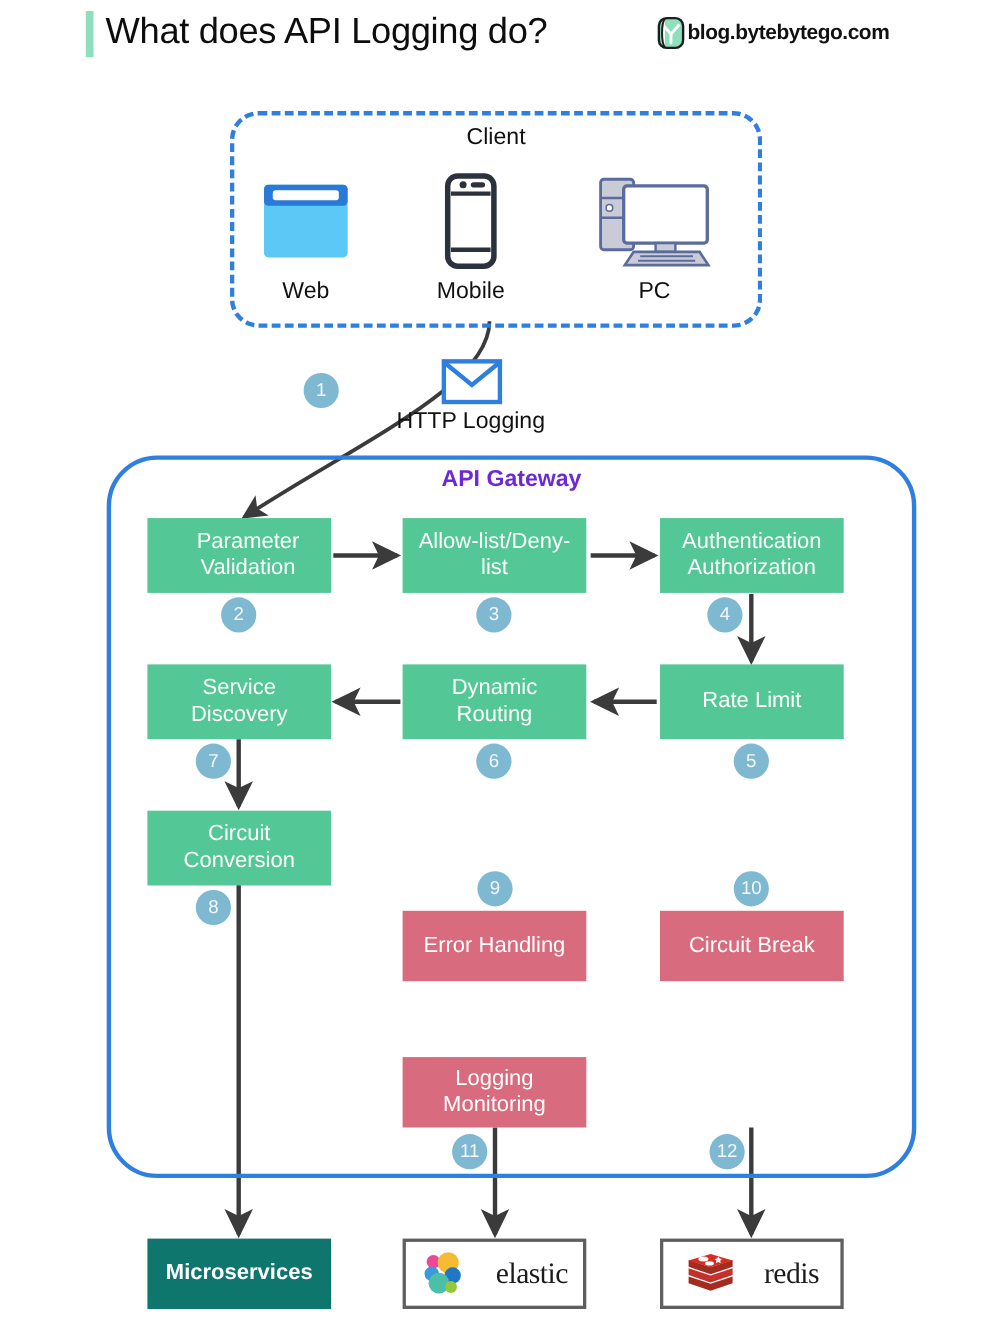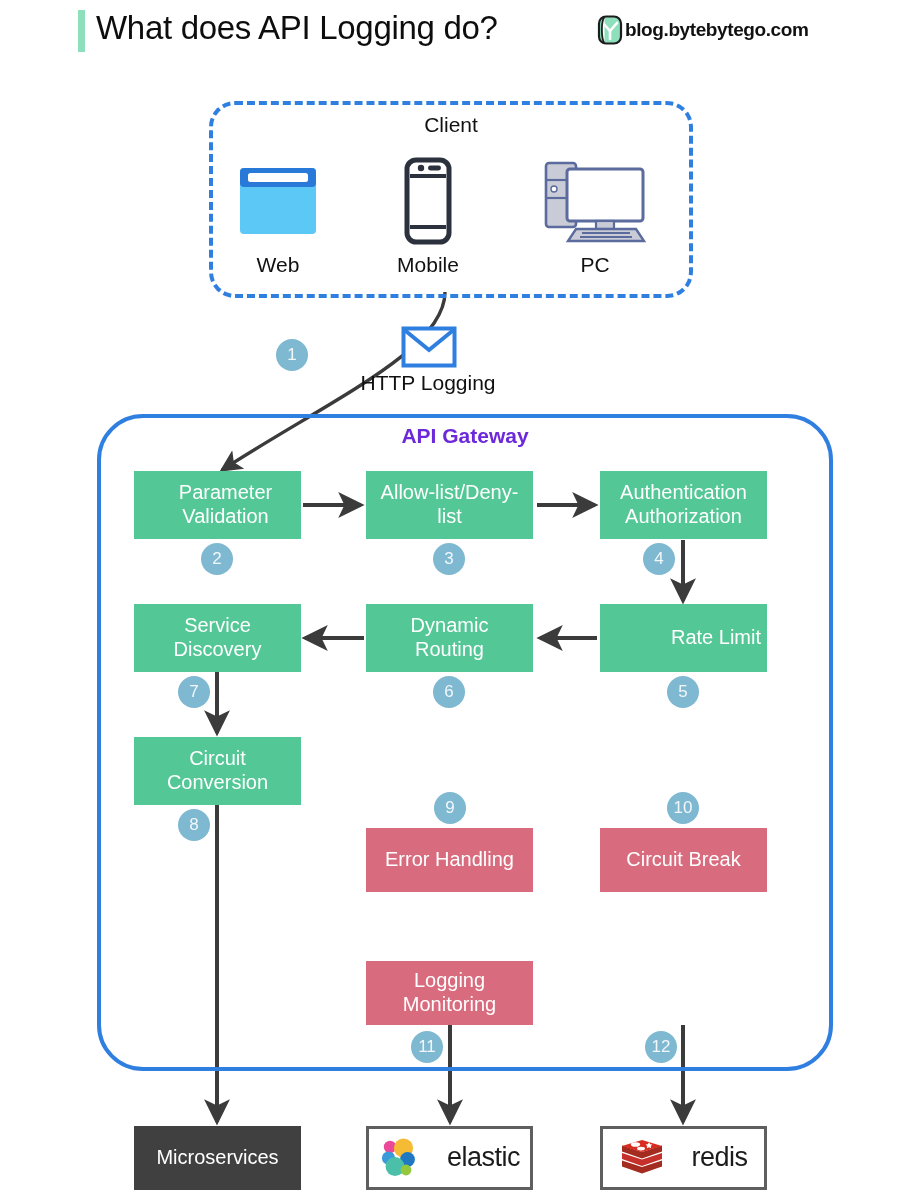--- a/index.html
+++ b/index.html
@@ -147,21 +147,21 @@
     justify-content: center;
     text-align: center;
     color: #ffffff;
     font-size: 20px;
     line-height: 1.18;
     padding: 2px 6px;
     box-sizing: border-box;
   }
   .node.green { background: #53c795; }
   .node.red   { background: #d96b7e; }
-  .node.blue  { background: #404040; }
+  .node.blue  { background: #0f766e; font-weight: bold; }
   .node.plain {
     background: #ffffff;
     border: 3px solid #5f5f5f;
     box-sizing: border-box;
   }
 
   
   .badge {
     position: absolute;
     width: 32px; height: 32px;
@@ -176,20 +176,21 @@
   }
 
   
   .vendor-inner {
     display: flex;
     align-items: center;
     justify-content: center;
     gap: 26px;
     width: 100%;
     height: 100%;
+    font-family: Liberation Serif, serif;
   }
   .vendor-word {
     font-size: 27px;
     color: #1b1b1b;
     letter-spacing: -0.5px;
   }
 </style>
 </head>
 <body>
 
@@ -322,21 +323,21 @@
   <div class="badge" style="left:178px; top:676px;">7</div>
 
   <div class="node green" style="left:366px; top:604px; width:167px; height:68px;">
     <div>
       <div>Dynamic</div>
       <div>Routing</div>
     </div>
   </div>
   <div class="badge" style="left:433px; top:676px;">6</div>
 
-  <div class="node green" style="left:600px; top:604px; width:167px; height:68px;justify-content:flex-end;">
+  <div class="node green" style="left:600px; top:604px; width:167px; height:68px;">
     <div>
       <div>Rate Limit</div>
       <div></div>
     </div>
   </div>
   <div class="badge" style="left:667px; top:676px;">5</div>
 
   <div class="node green" style="left:134px; top:737px; width:167px; height:68px;">
     <div>
       <div>Circuit</div>

